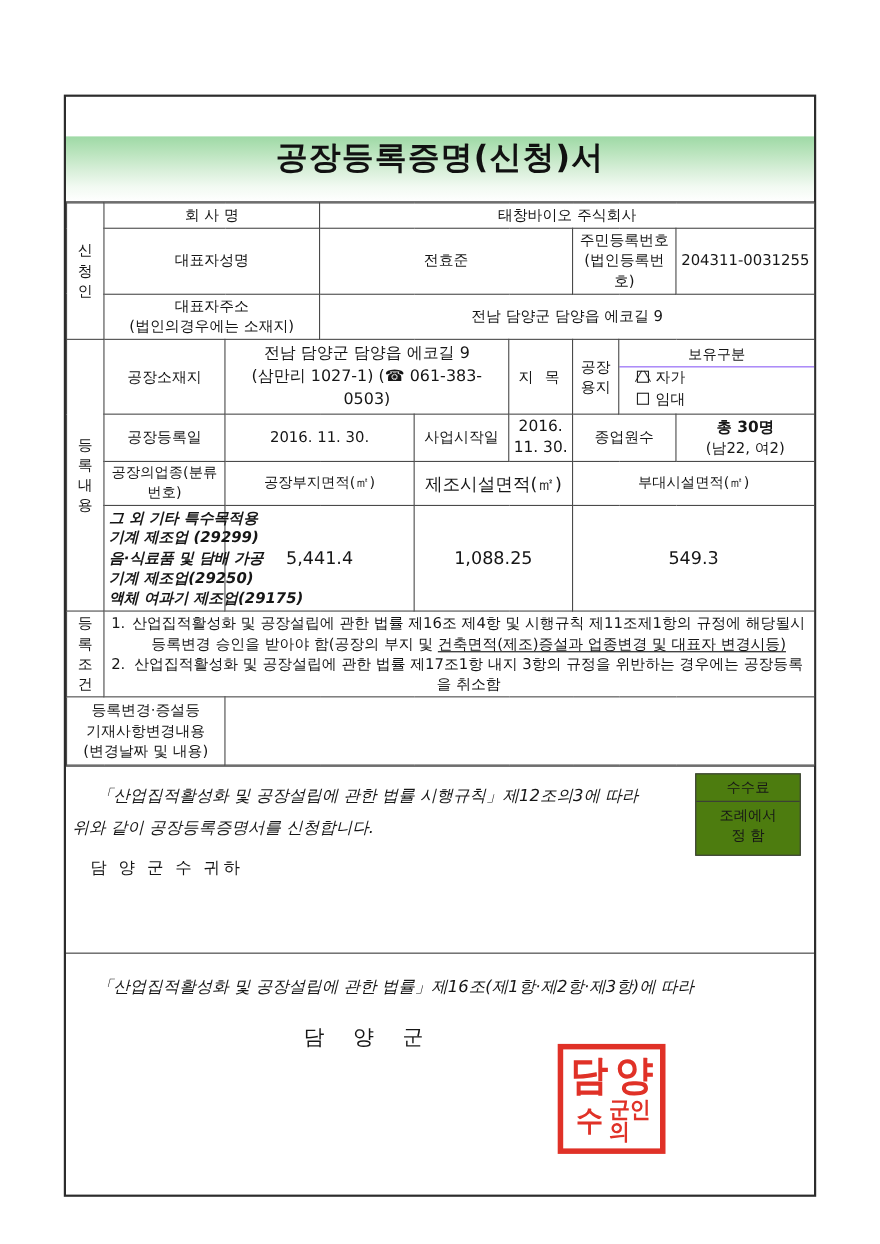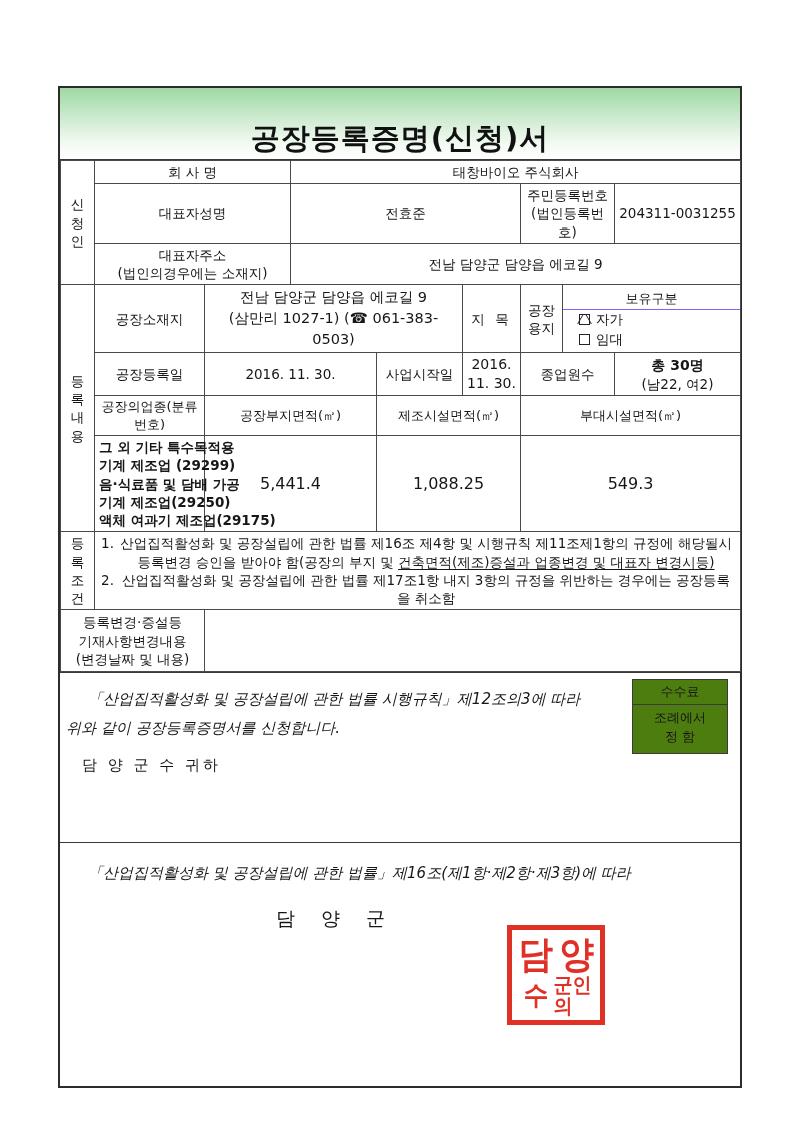--- a/index.html
+++ b/index.html
@@ -24,28 +24,29 @@
     top: 86px;
     width: 684px;
     height: 1002px;
     border: 2px solid #2c2c2c;
     box-sizing: border-box;
     background: #fff;
   }
 
   
   .title-banner {
-    height: 72px;
+    height: 60px;
     border-bottom: 1.5px solid #3a3a3a;
     background: linear-gradient(to bottom, #9ed9a5 0%, #bde5c0 28%, #dbf0dc 55%, #f2faf2 78%, #ffffff 100%);
     display: flex;
-    align-items: flex-end;
+    align-items: flex-start;
     justify-content: center;
     box-sizing: border-box;
     position: relative;
+    margin-top: 36px;
   }
   .title-text {
     font-size: 29px;
     font-weight: bold;
     letter-spacing: 1px;
     color: #111;
     font-family: "DejaVu Sans", "Liberation Sans", sans-serif;
   }
 
   
@@ -125,21 +126,21 @@
   }
 
   
   .industry {
     text-align: left;
     font-size: 12.2px;
     line-height: 1.26;
     padding: 3px 2px 3px 5px;
     font-weight: bold;
   }
-  .industry div { white-space: nowrap; }
+  .industry div { white-space: nowrap; font-style: italic; }
 
   
   .cond-cell {
     text-align: left;
     padding: 6px 8px 6px 10px;
     font-size: 13.4px;
     line-height: 1.62;
   }
   .cond-item { display: flex; }
   .cond-num { width: 17px; flex: 0 0 17px; }
@@ -335,21 +336,21 @@
       <td class="lbl" colspan="2" style="font-size:13.5px">종업원수</td>
       <td class="two-line">
         <div style="font-weight:bold;font-size:14px">총 30명</div>
         <div style="font-size:13.5px">(남22, 여2)</div>
       </td>
     </tr>
 
     <tr>
       <td class="lbl" style="font-size:13px">공장의업종(분류번호)</td>
       <td class="lbl" colspan="2" style="font-size:13px">공장부지면적(㎡)</td>
-      <td class="lbl" colspan="2" style="font-size:13px">제조시설면적(㎡)</td>
+      <td class="lbl" colspan="2" style="font-size:16px">제조시설면적(㎡)</td>
       <td class="lbl" colspan="3" style="font-size:13px">부대시설면적(㎡)</td>
     </tr>
 
     <tr>
       <td class="industry">
         <div>그 외 기타 특수목적용</div>
         <div>기계 제조업 (29299)</div>
         <div>음·식료품 및 담배 가공</div>
         <div>기계 제조업(29250)</div>
         <div>액체 여과기 제조업(29175)</div>

